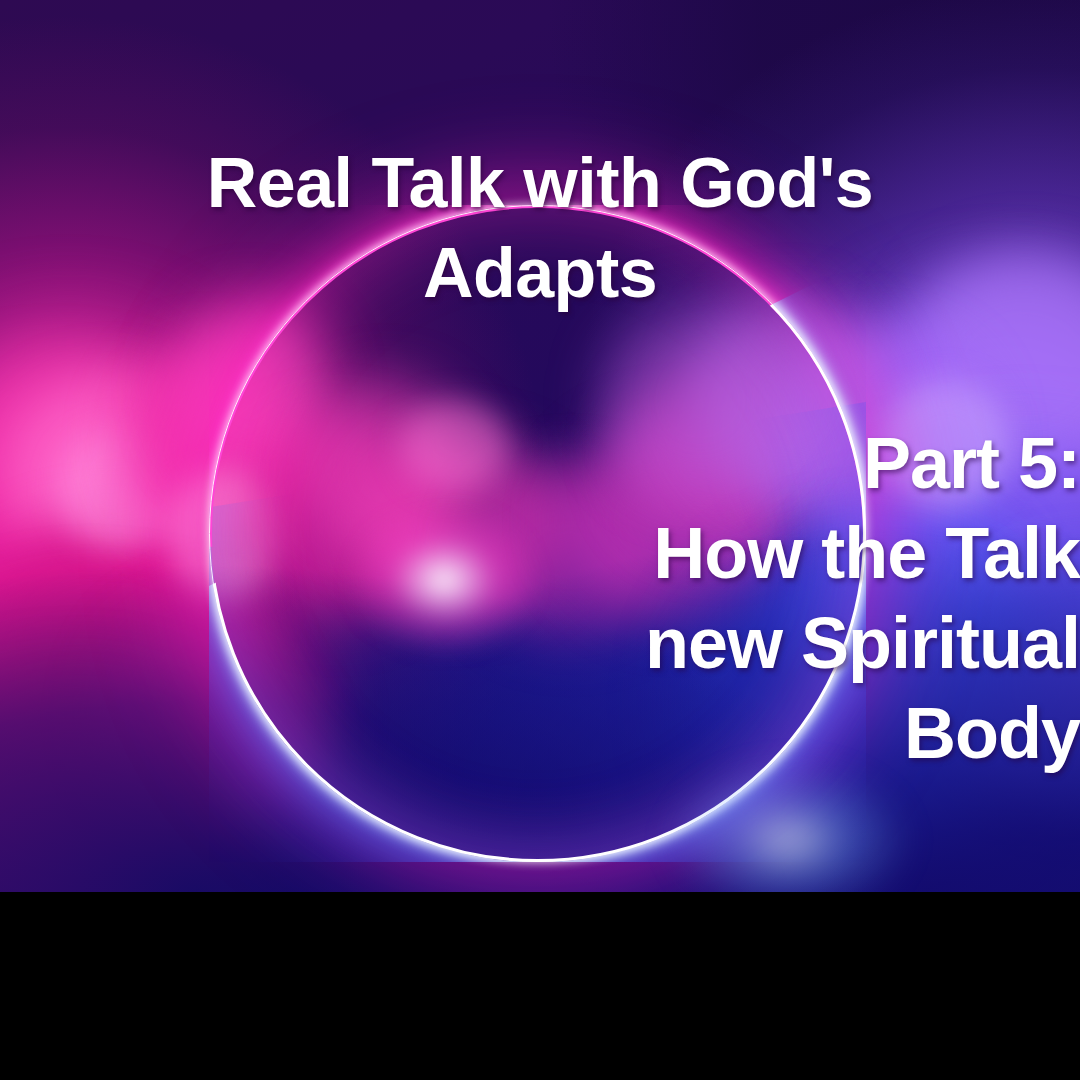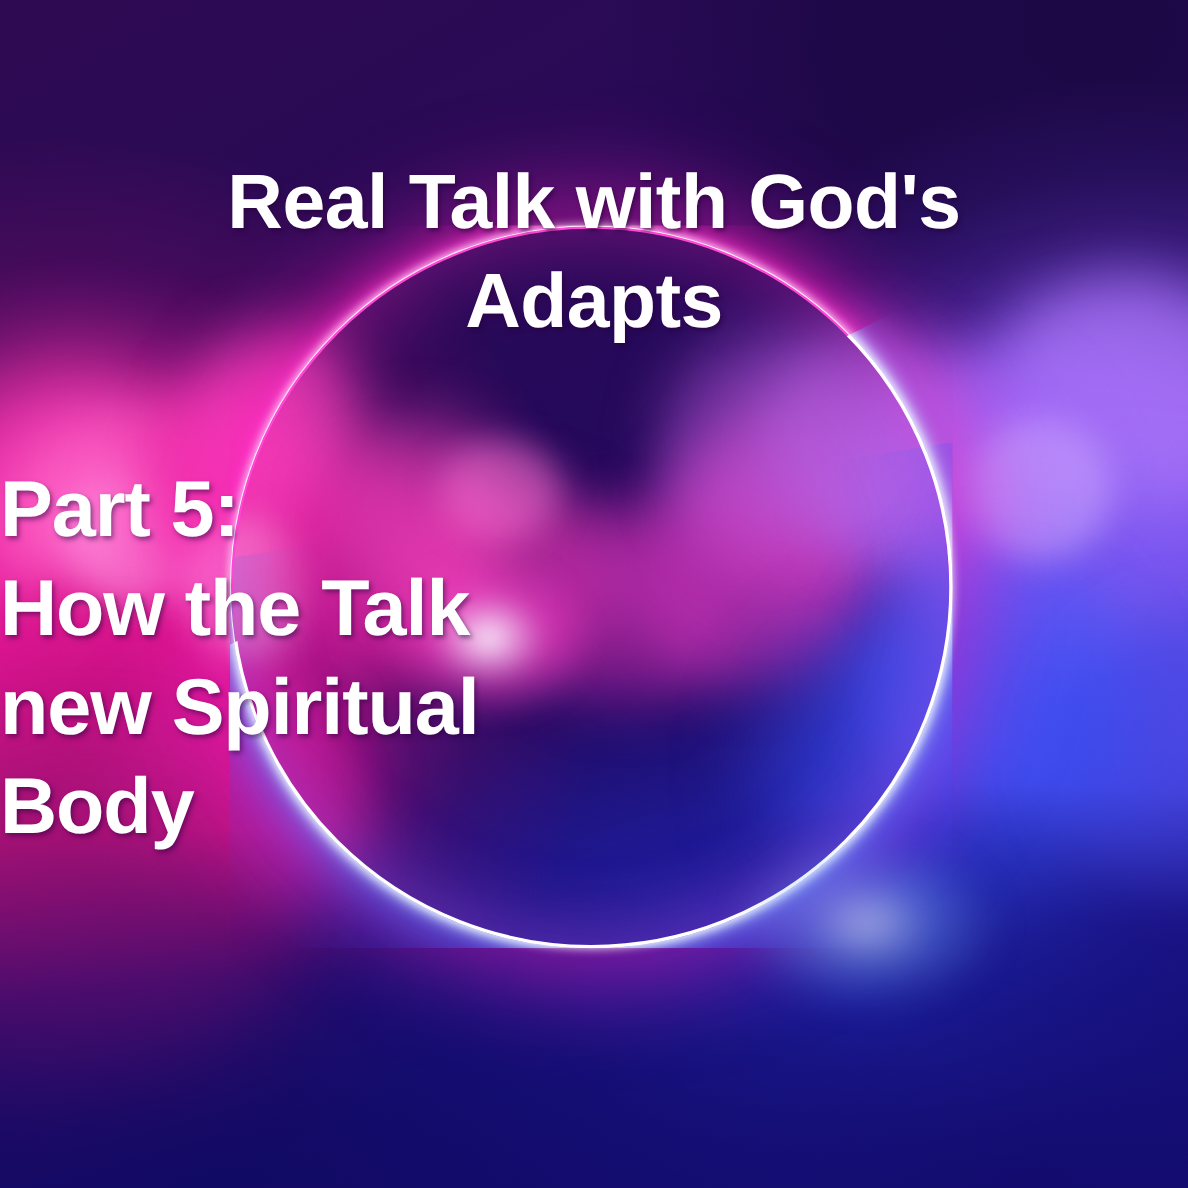--- a/index.html
+++ b/index.html
@@ -1,18 +1,18 @@
 <!DOCTYPE html>
 <html><head>
 <meta charset="utf-8">
 <style>
   html,body{margin:0;padding:0;background:#000;}
   body{width:1080px;height:1080px;overflow:hidden;font-family:"Liberation Sans",sans-serif;}
 
-  #stage{position:relative;width:1080px;height:1080px;overflow:hidden;
+  #stage{position:relative;width:1080px;height:892px;overflow:hidden;
          background:#404040;}
 
   
   .bg-layer{position:absolute;inset:0;}
 
   #bg-base{
     background:
       linear-gradient(150deg,#2e0a52 0%, #2a0a56 22%, #24095c 46%, #1d0a64 70%, #170a6c 100%);
   }
   
@@ -97,21 +97,21 @@
 
   .title-block{margin-top:138px;width:100%;text-align:center;}
   .title-line{
     font-family:"Liberation Sans Narrow","Liberation Sans",sans-serif;
     font-weight:700;font-size:70px;line-height:90px;color:#ffffff;
     letter-spacing:-0.5px;
     text-shadow:2px 3px 4px rgba(40,0,55,0.55);
     white-space:nowrap;
   }
 
-  .sub-block{margin-top:100px;width:100%;text-align:left;}
+  .sub-block{margin-top:100px;width:100%;text-align:right;}
   .sub-line{
     font-family:"Liberation Sans","DejaVu Sans",sans-serif;
     font-weight:700;font-size:72px;line-height:90px;color:#ffffff;
     letter-spacing:-1px;
     text-shadow:2px 3px 5px rgba(35,0,60,0.50);
     white-space:nowrap;
   }
 </style>
 </head>
 <body>

